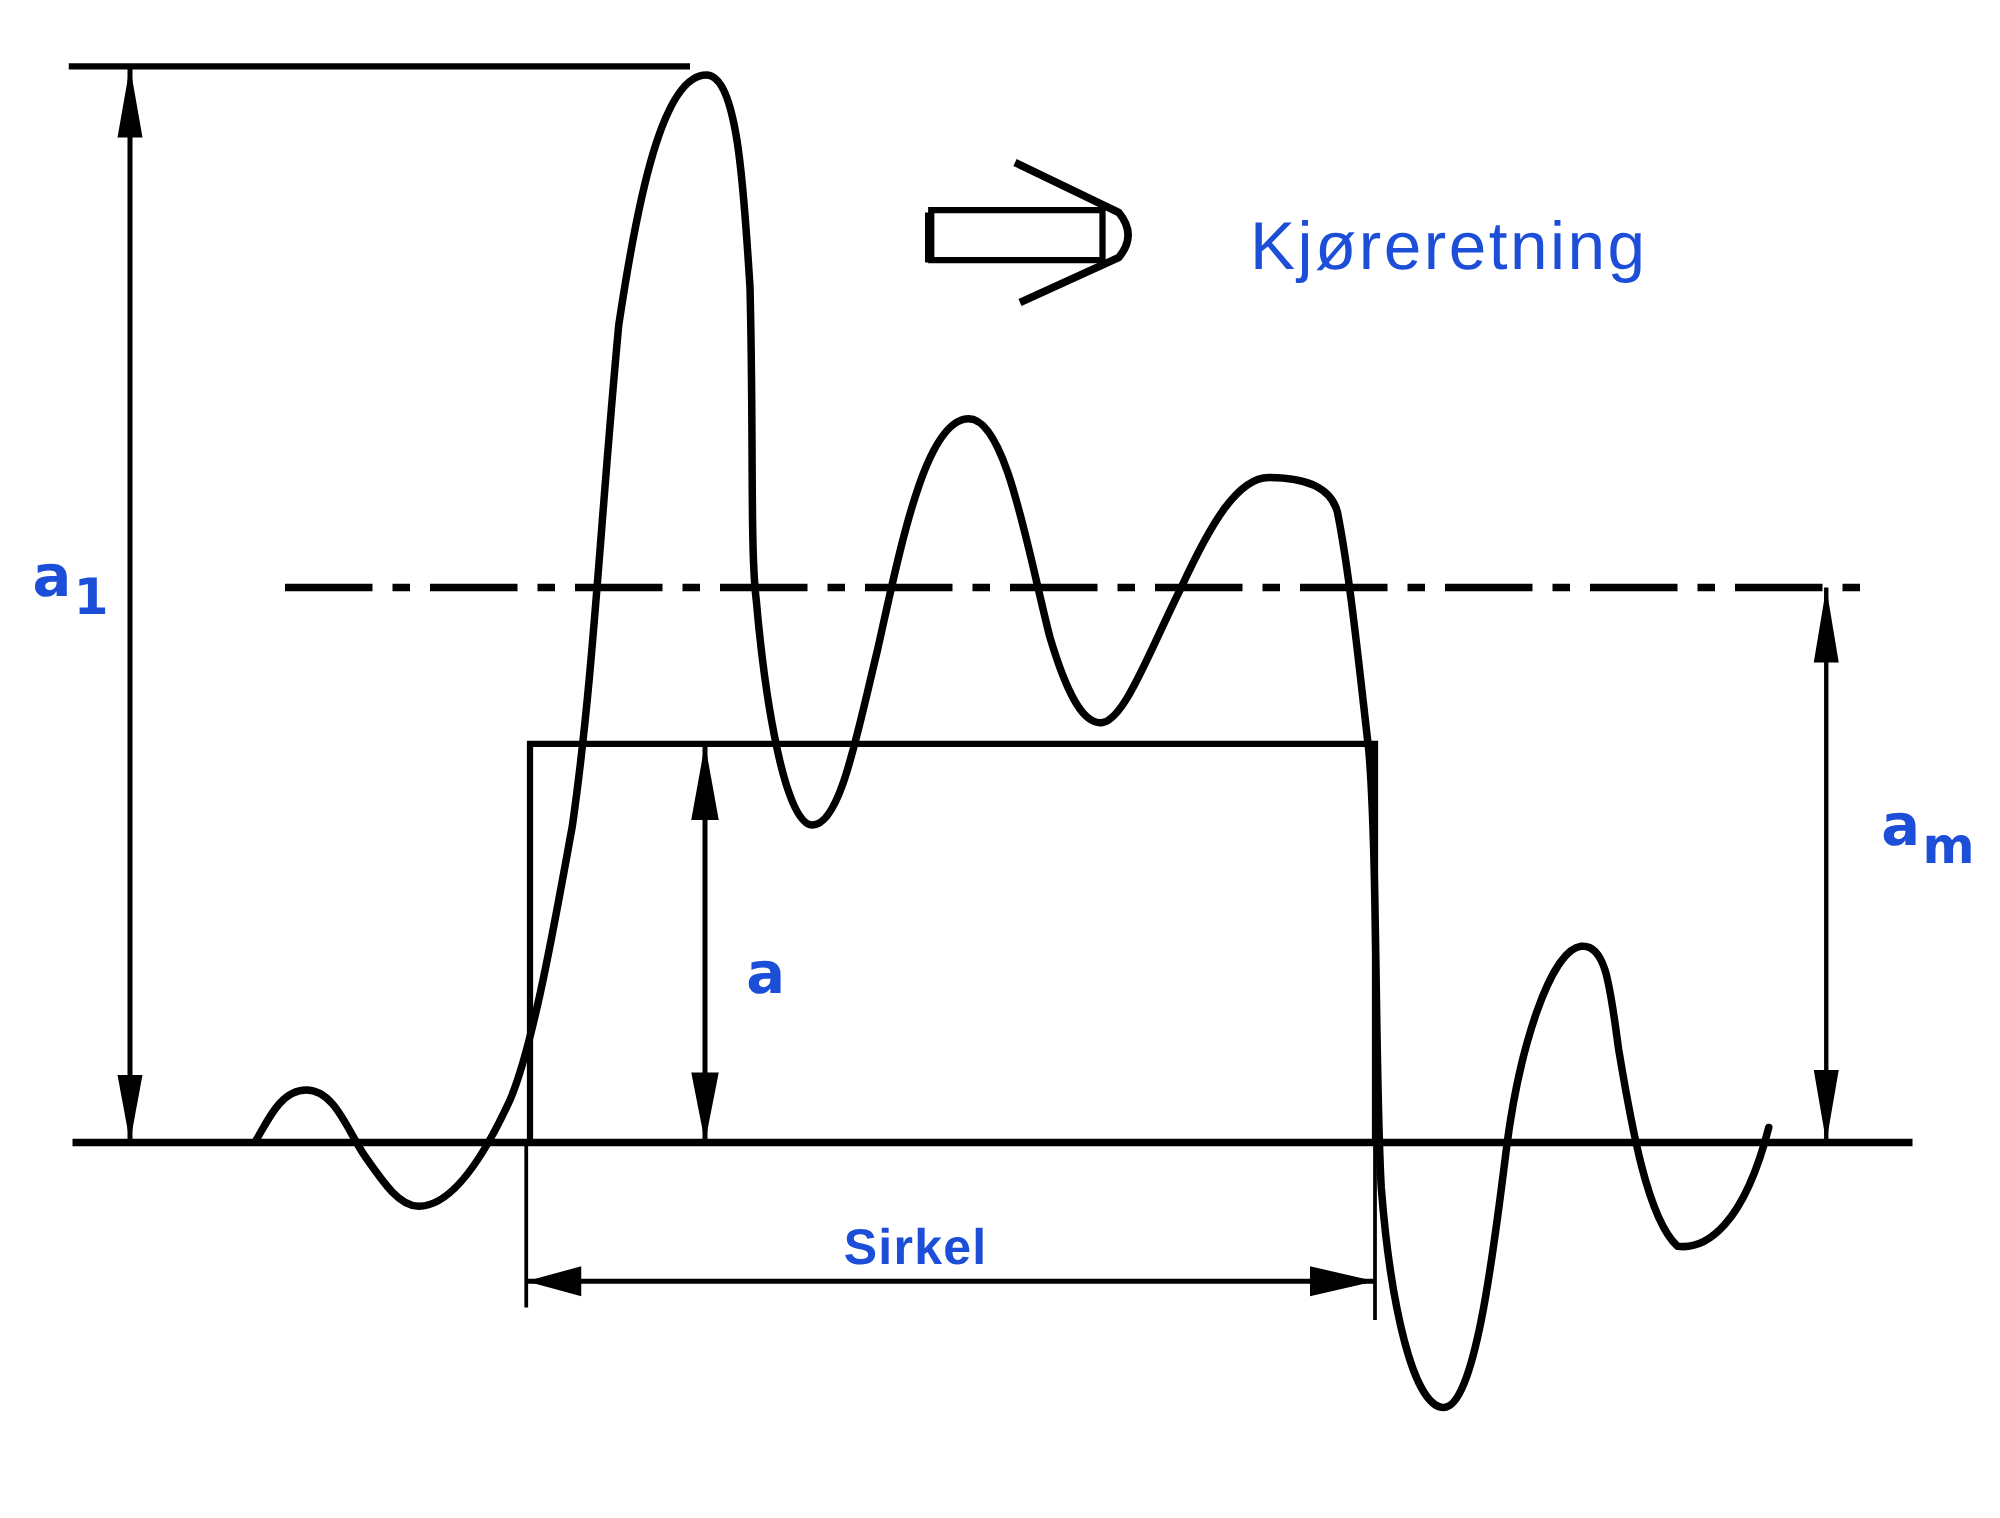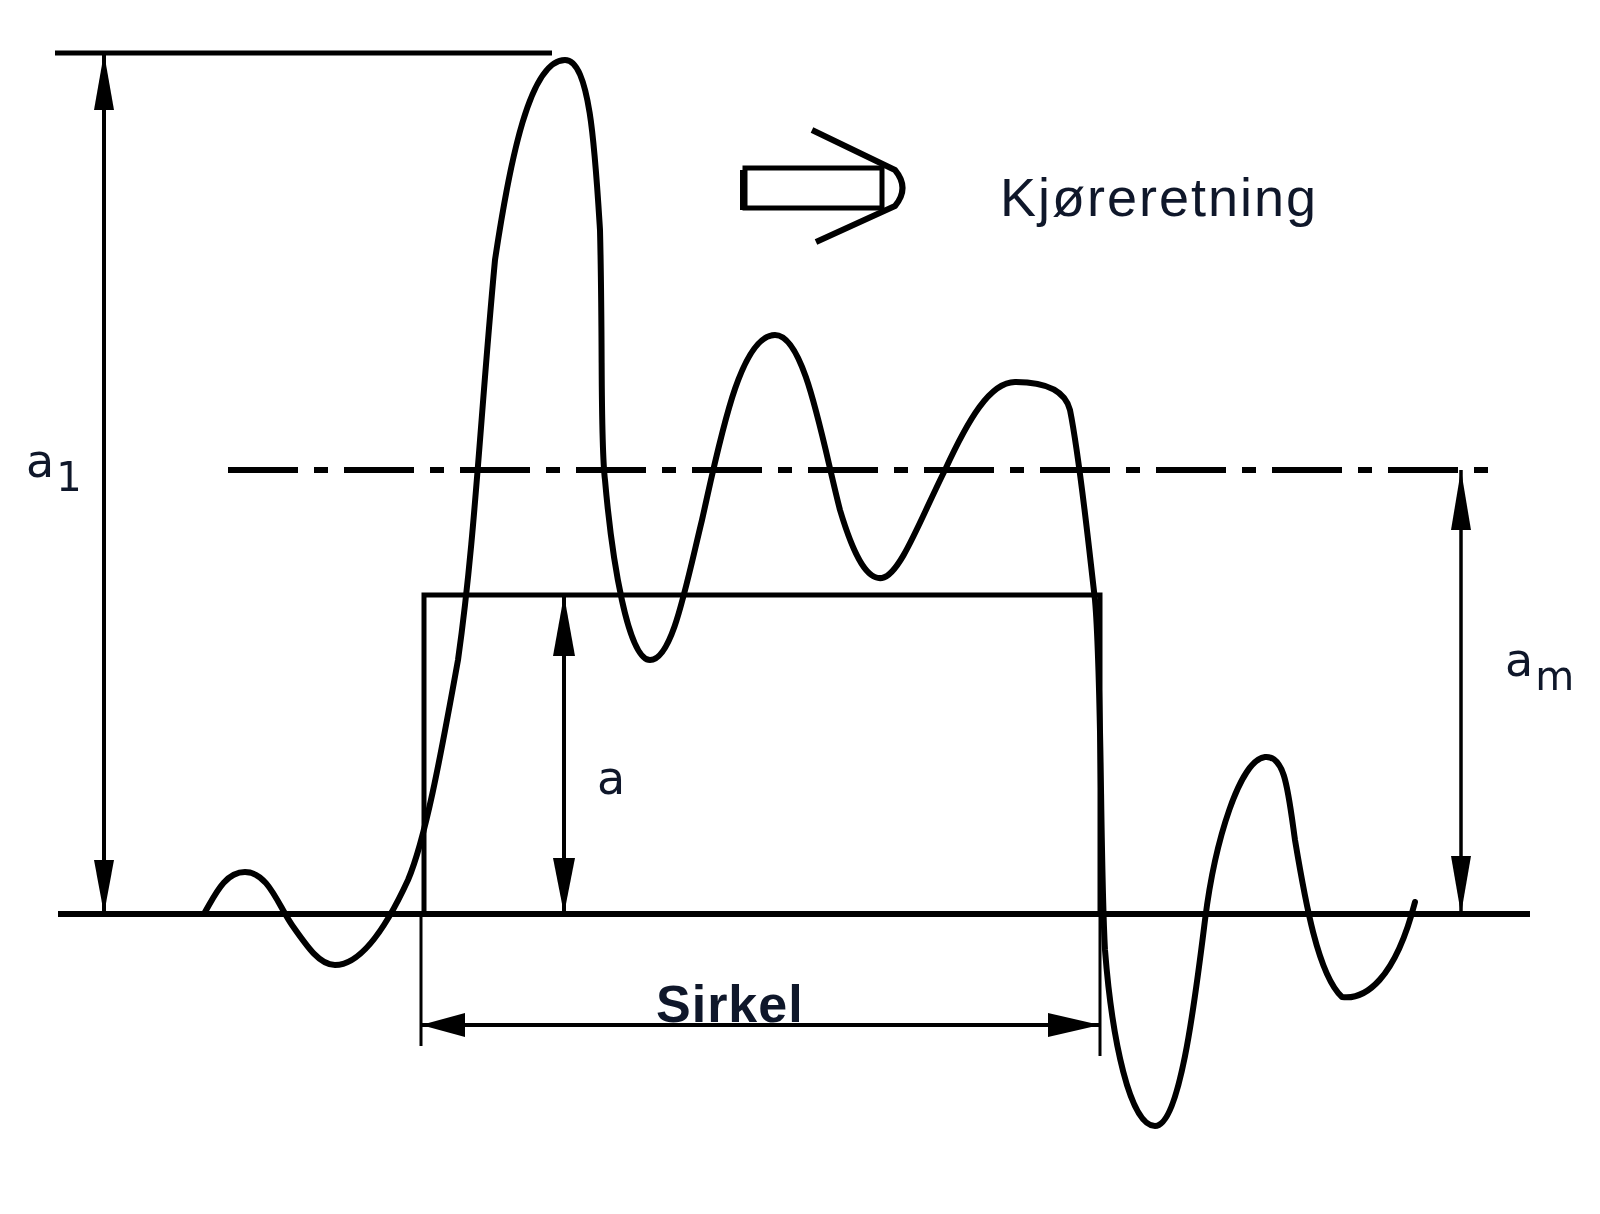--- a/index.html
+++ b/index.html
@@ -1,21 +1,21 @@
 <!DOCTYPE html>
 <html><head>
   <meta charset="utf-8">
   <style>
     html, body { margin: 0; padding: 0; background: #ffffff; }
     body { width: 1600px; height: 1214px; overflow: hidden; position: relative; }
     #diagram { position: absolute; left: 0; top: 0; width: 1600px; height: 1214px; }
-    .lbl { position: absolute; font-family: "Liberation Sans", sans-serif; color: #0f172a; white-space: nowrap; line-height: 1; }
+    .lbl { position: absolute; font-family: "Liberation Sans", sans-serif; color: #1d4ed8; white-space: nowrap; line-height: 1; }
     .title-lbl { left: 1000px; top: 170px; font-size: 54px; letter-spacing: 2px; }
-    .circle-lbl { left: 656px; top: 978px; font-size: 52px; font-weight: bold; letter-spacing: 1px; }
-    .sym { font-family: "DejaVu Sans", sans-serif; font-weight: normal; font-size: 46px; }
+    .circle-lbl { left: 675px; top: 978px; font-size: 40px; font-weight: bold; letter-spacing: 1px; }
+    .sym { font-family: "DejaVu Sans", sans-serif; font-weight: bold; font-size: 46px; }
     .sub { font-size: 40px; position: relative; top: 14px; margin-left: 2px; }
     .a1 { left: 26px; top: 438px; }
     .a { left: 597px; top: 755px; }
     .am { left: 1505px; top: 637px; }
   </style>
 </head>
 <body>
 
 <svg id="diagram" width="1600" height="1214" viewBox="0 0 1600 1214" xmlns="http://www.w3.org/2000/svg">
   <defs>

